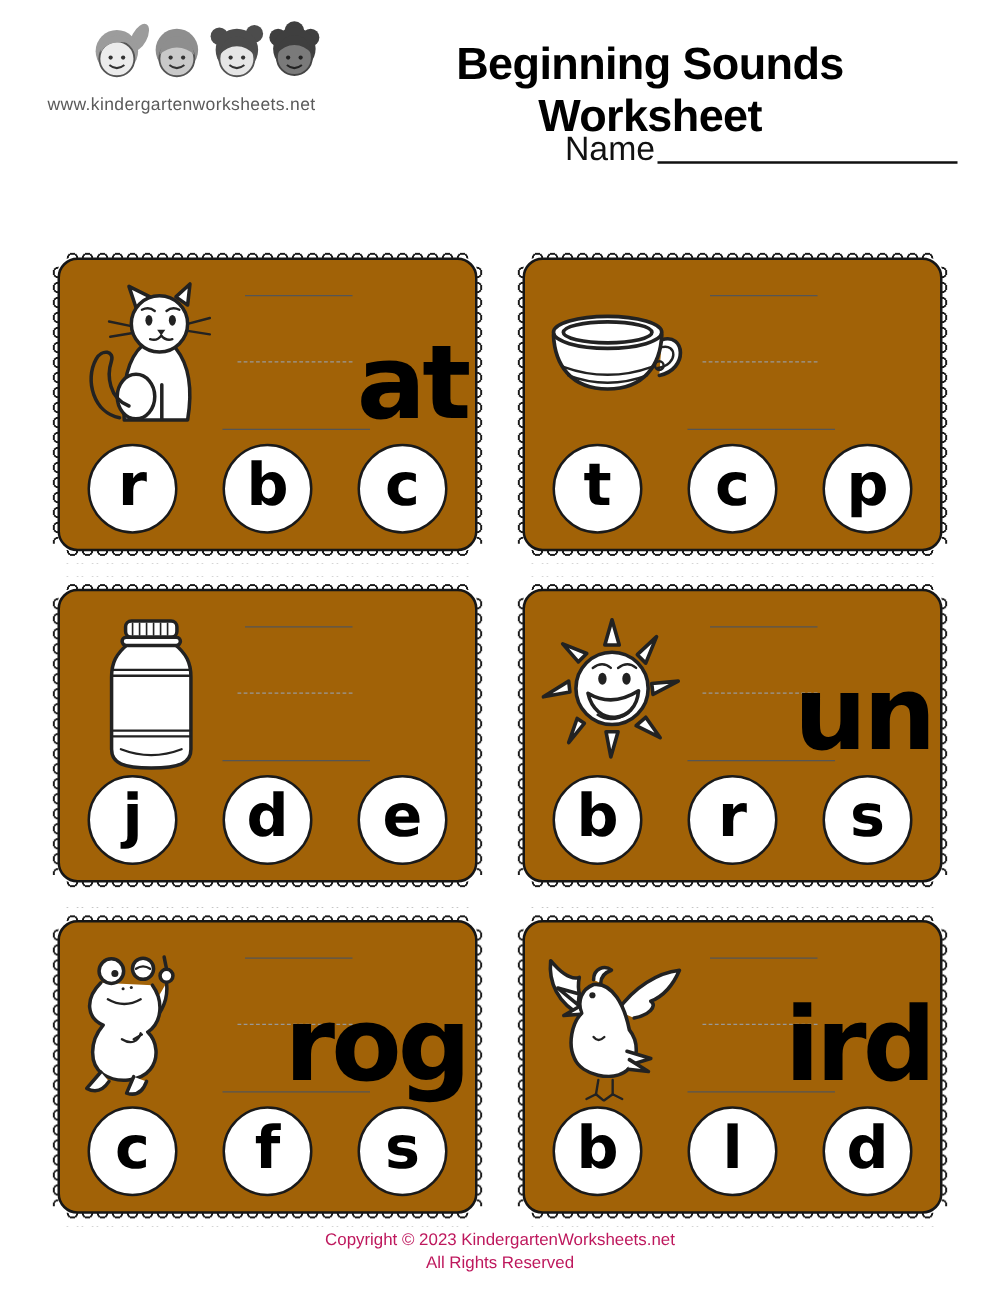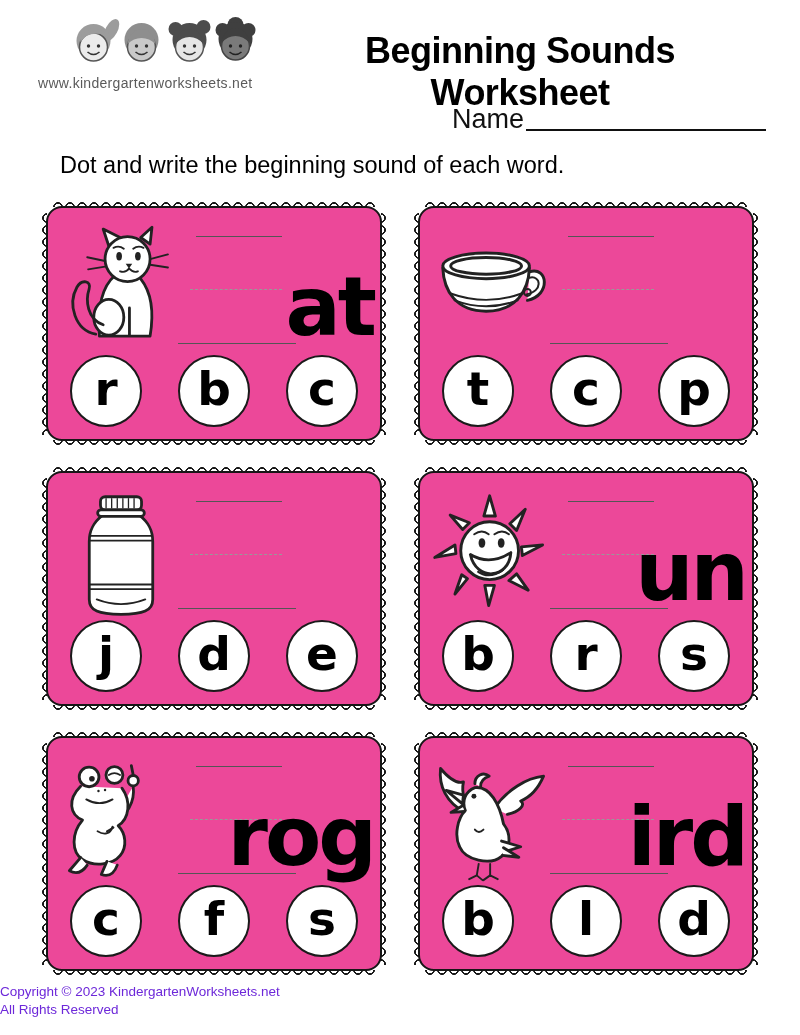--- a/index.html
+++ b/index.html
@@ -20,21 +20,21 @@
   .title { position:absolute; left:278px; top:30px; width:484px; text-align:center;
            font-size:36px; letter-spacing:-0.5px; color:#000000; }
   .name-row { position:absolute; left:452px; top:104px; width:314px; display:flex; font-size:27px;align-items:flex-end; }
   .name-line { flex:1; border-bottom:2.5px solid #111; margin-bottom:4px; margin-left:2px; }
   .instruction { position:absolute; left:60px; top:152px; font-size:23.5px; color:#000; }
 
   
   .grid { position:absolute; left:36px; top:196px; width:728px;
           display:grid; grid-template-columns:356px 356px; column-gap:16px; row-gap:10px; }
   .card { position:relative; width:356px; height:255px; padding:10px; }
-  .card-inner { position:relative; height:100%; background:#ec4899;
+  .card-inner { position:relative; height:100%; background:#a16207;
                 border:2.5px solid #161616; border-radius:16px; }
 
   
   .sc { position:absolute; }
   .sc-t, .sc-b { left:16px; right:16px; height:11px; background-repeat:repeat-x; }
   .sc-l, .sc-r { top:16px; bottom:16px; width:11px; background-repeat:repeat-y; }
   .sc-t { top:0;
     background-image:radial-gradient(circle 5.5px at 6px 11px, #fff 3.2px, #1a1a1a 3.3px 4.7px, rgba(0,0,0,0) 4.9px);
     background-size:12px 11px; background-position:bottom left; }
   .sc-b { bottom:0;
@@ -59,22 +59,22 @@
   .word { position:absolute; right:6px; top:58px; line-height:1; font-size:82px; font-weight:700;
           letter-spacing:-3px; color:#000; font-family:"DejaVu Sans", sans-serif; }
   .choices { position:absolute; left:4px; right:4px; bottom:12px;
              display:flex; justify-content:space-around; }
   .choice { width:72px; height:72px; border:2.5px solid #1a1a1a; border-radius:50%;
             display:flex; align-items:center; justify-content:center; padding-bottom:5px;
             font-size:47px; font-weight:700; line-height:1; color:#000;
             font-family:"DejaVu Sans", sans-serif; background:#fff; }
 
   
-  .footer { position:absolute; left:0; right:0; top:983px; text-align:left;
-            font-size:13.5px; color:#6d28d9; line-height:1.3; }
+  .footer { position:absolute; left:0; right:0; top:983px; text-align:center;
+            font-size:13.5px; color:#be185d; line-height:1.3; }
 
   
   .art { stroke:#222; stroke-width:3; fill:#fff; stroke-linecap:round; stroke-linejoin:round; }
   .thin { stroke:#222; stroke-width:2; fill:none; stroke-linecap:round; }
   .ink { fill:#222; stroke:none; }
 </style>
 </head>
 <body>
 
 <div id="page">
@@ -125,21 +125,20 @@
       </g>
     </svg>
     <div class="website">www.kindergartenworksheets.net</div>
   </div>
 
   <h1 class="title">Beginning Sounds Worksheet</h1>
   <div class="name-row">
     <span>Name</span>
     <span class="name-line"></span>
   </div>
-  <div class="instruction">Dot and write the beginning sound of each word.</div>
 
   <div class="grid">
 
     <section class="card">
       <i class="sc sc-t"></i>
       <i class="sc sc-b"></i>
       <i class="sc sc-l"></i>
       <i class="sc sc-r"></i>
       <div class="card-inner">
         <div class="illustration">

